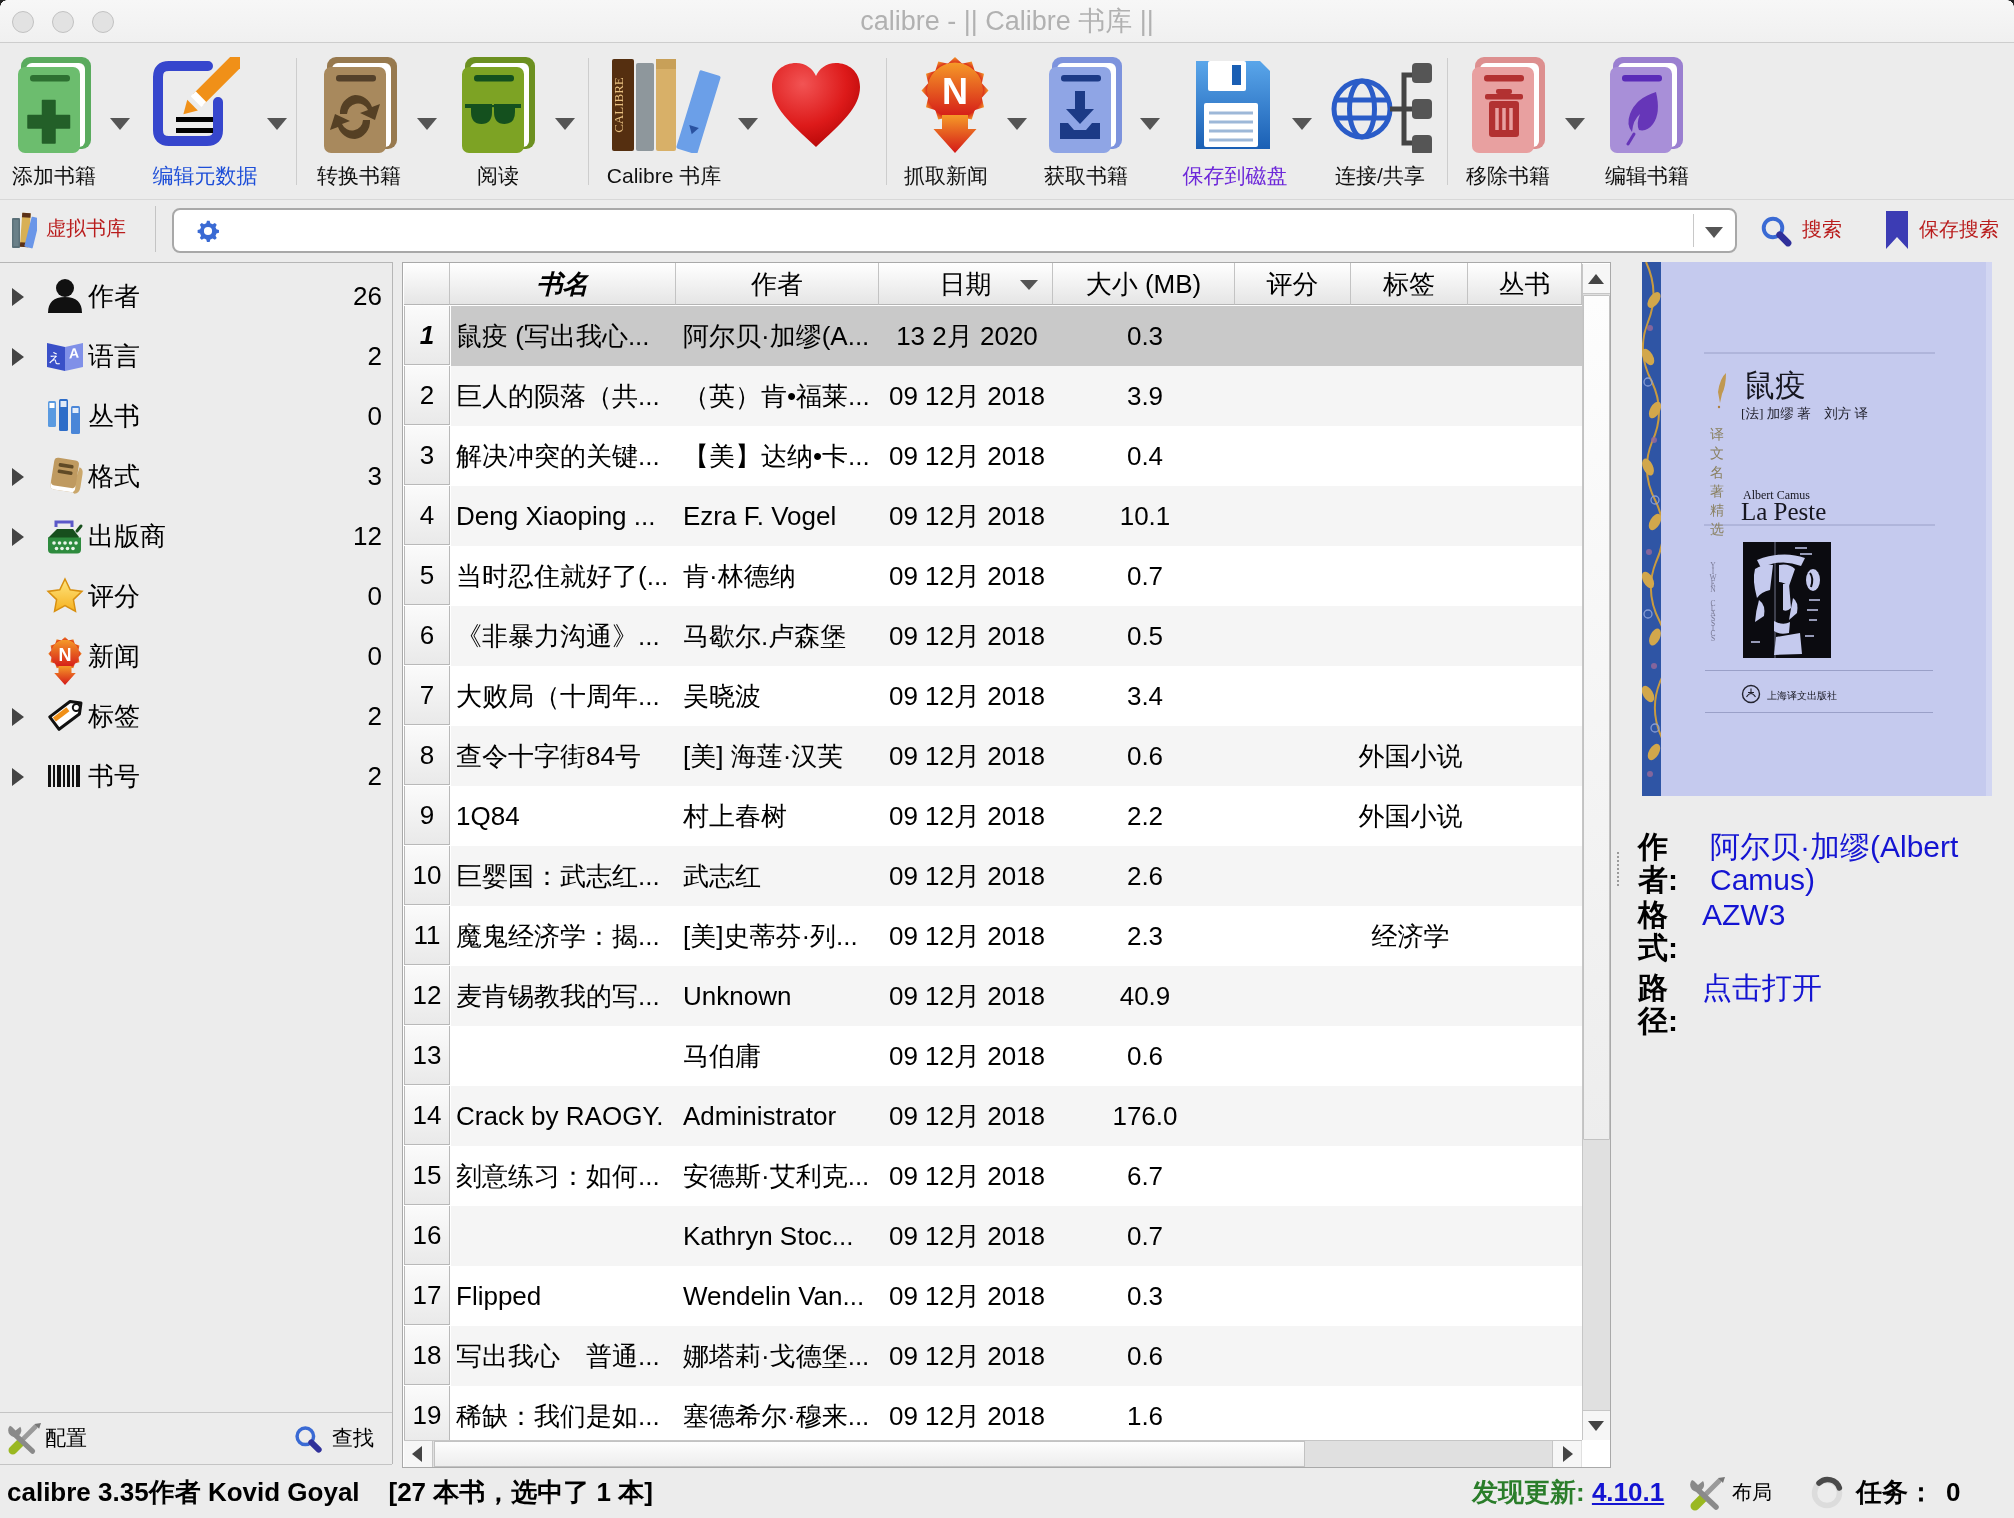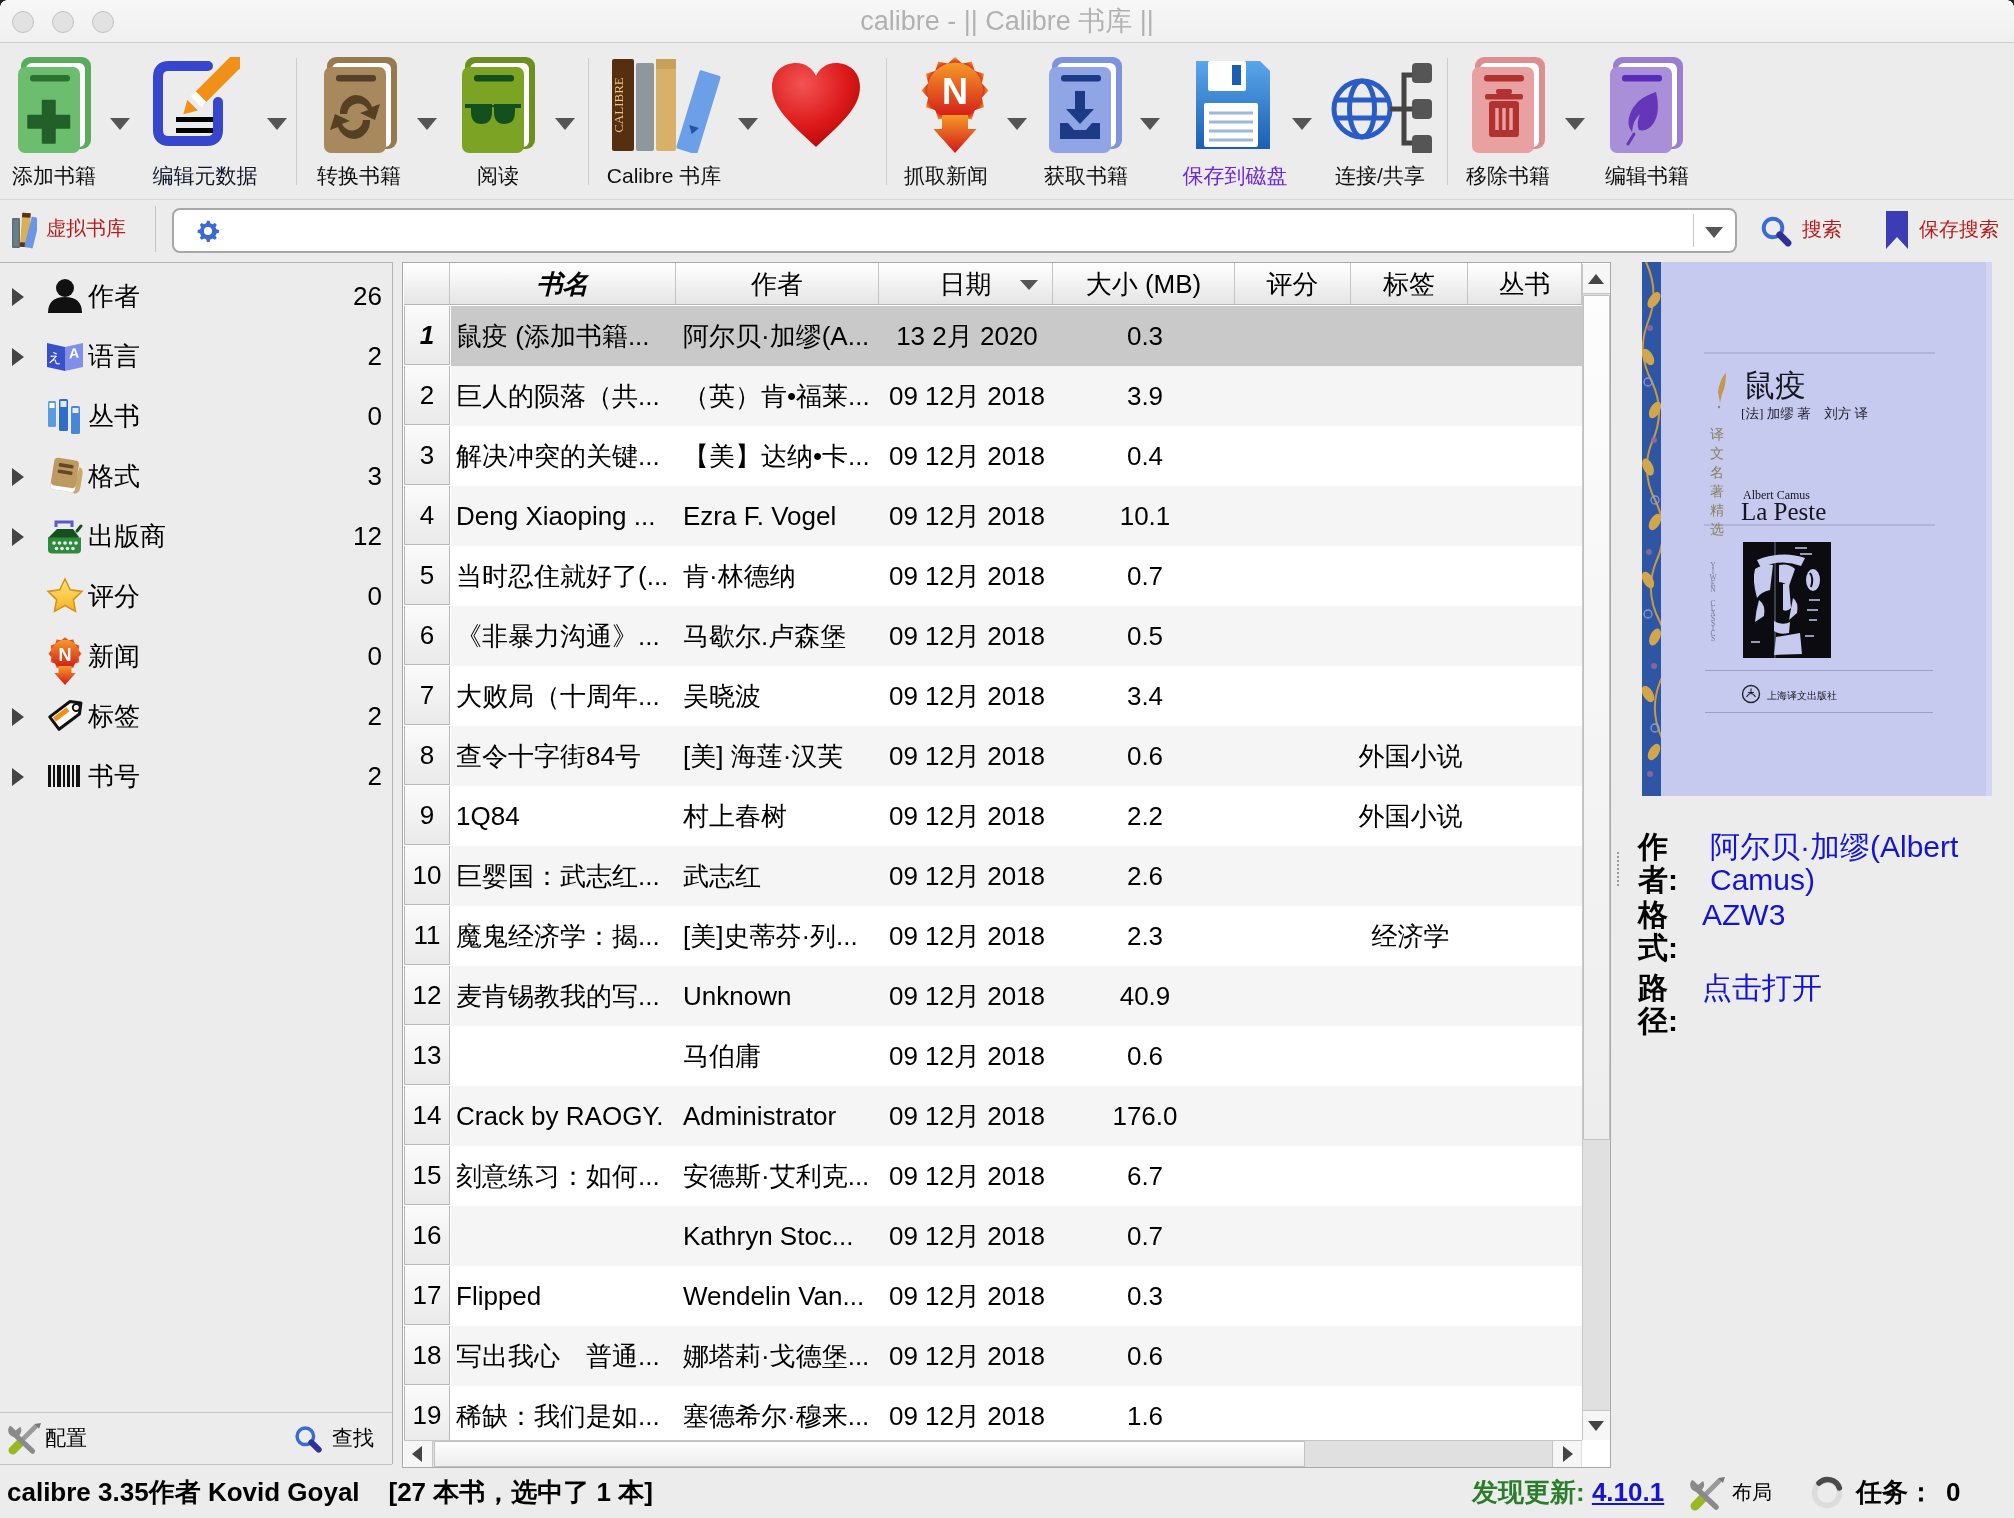--- a/index.html
+++ b/index.html
@@ -94,21 +94,21 @@
 <svg class="abs" style="left:152px; top:13px;" width="88" height="96" viewBox="0 0 88 96">
 <path d="M56 9 H17 q-11 0 -11 11 v53 q0 11 11 11 h38 q11 0 11-11 V45" fill="none" stroke="#3646cd" stroke-width="10" stroke-linecap="round"></path>
 <g transform="rotate(45 60 28)">
         <rect x="53" y="-12" width="15" height="60" fill="#f09018"></rect>
         <path d="M53 56 h15 l-7.5 13z" fill="#f09018"></path>
         <rect x="53" y="44" width="15" height="7" fill="#fff"></rect>
       </g>
 <rect x="24" y="60" width="37" height="5" fill="#000"></rect>
 <rect x="24" y="71" width="37" height="5" fill="#000"></rect>
 </svg>
-    <div class="abs" style="left:45px; top:118px; width:300px; text-align:center; font-size:21px; color:#0f172a;padding-left:20px;">编辑元数据</div>
+    <div class="abs" style="left:45px; top:118px; width:300px; text-align:center; font-size:21px; color:#1d4ed8;padding-left:20px;">编辑元数据</div>
     <div class="tarrow" style="left:267px;"></div>
 <div class="tsep" style="left:296px;"></div>
 <svg class="abs" style="left:324px; top:13px;" width="73" height="96" viewBox="0 0 73 96">
 <rect x="3" y="0" width="70" height="92" rx="9" fill="#97794e"></rect>
 <rect x="8" y="6" width="59" height="84" rx="6" fill="#fff"></rect>
 <rect x="0" y="10" width="62" height="86" rx="7" fill="#a8895d"></rect>
 <rect x="12" y="18" width="40" height="6.5" rx="3" fill="#54412a"></rect>
 <g fill="#554024" transform="translate(-1,6)">
         <path d="M32 32 a18 18 0 0 1 17 12 l8-3 -5 16 -15-7 8-3 a11 11 0 0 0-21 4 h-7 a18 18 0 0 1 15-19z"></path>
         <path d="M32 76 a18 18 0 0 1-17-12 l-8 3 5-16 15 7 -8 3 a11 11 0 0 0 21-4 h7 a18 18 0 0 1-15 19z"></path>
@@ -456,21 +456,21 @@
 <div class="thead" style="left:47px; width:226px;"><i><b>书名</b></i></div>
 <div class="thead" style="left:273px; width:203px;">作者</div>
 <div class="thead" style="left:476px; width:174px;">日期<div class="abs" style="right:14px; top:17px; width:0; height:0; border-left:9px solid transparent; border-right:9px solid transparent; border-top:10px solid #555;"></div></div>
 <div class="thead" style="left:650px; width:182px;">大小 (MB)</div>
 <div class="thead" style="left:832px; width:116px;">评分</div>
 <div class="thead" style="left:948px; width:117px;">标签</div>
 <div class="thead" style="left:1065px; width:114px;">丛书</div>
 <div class="abs" style="left:1px; top:43px; width:1178px; height:1134px; overflow:hidden;">
 <div class="rownum" style="top:0px;font-weight:bold;font-style:italic;">1</div>
 <div class="trow" style="top:0px; background:#c9c9c9;">
-<div class="cell c-title">鼠疫 (添加书籍...</div>
+<div class="cell c-title">鼠疫 (写出我心...</div>
 <div class="cell c-author">阿尔贝·加缪(A...</div>
 <div class="cell c-date">13 2月 2020</div>
 <div class="cell c-size">0.3</div>
 </div>
 <div class="rownum" style="top:60px;">2</div>
 <div class="trow" style="top:60px; background:#f5f5f5;">
 <div class="cell c-title">巨人的陨落（共...</div>
 <div class="cell c-author">（英）肯•福莱...</div>
 <div class="cell c-date">09 12月 2018</div>
 <div class="cell c-size">3.9</div>

